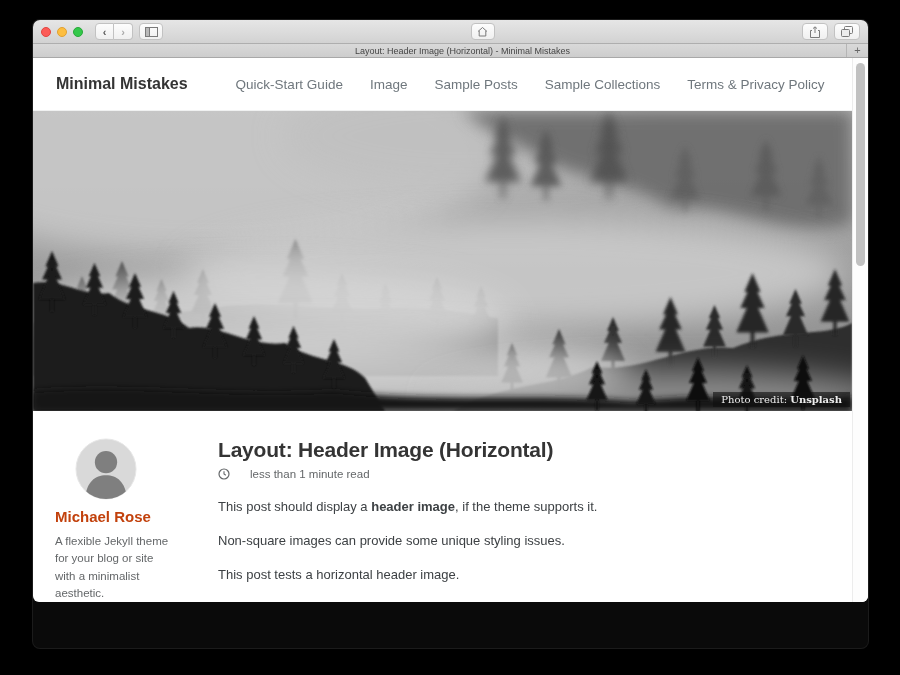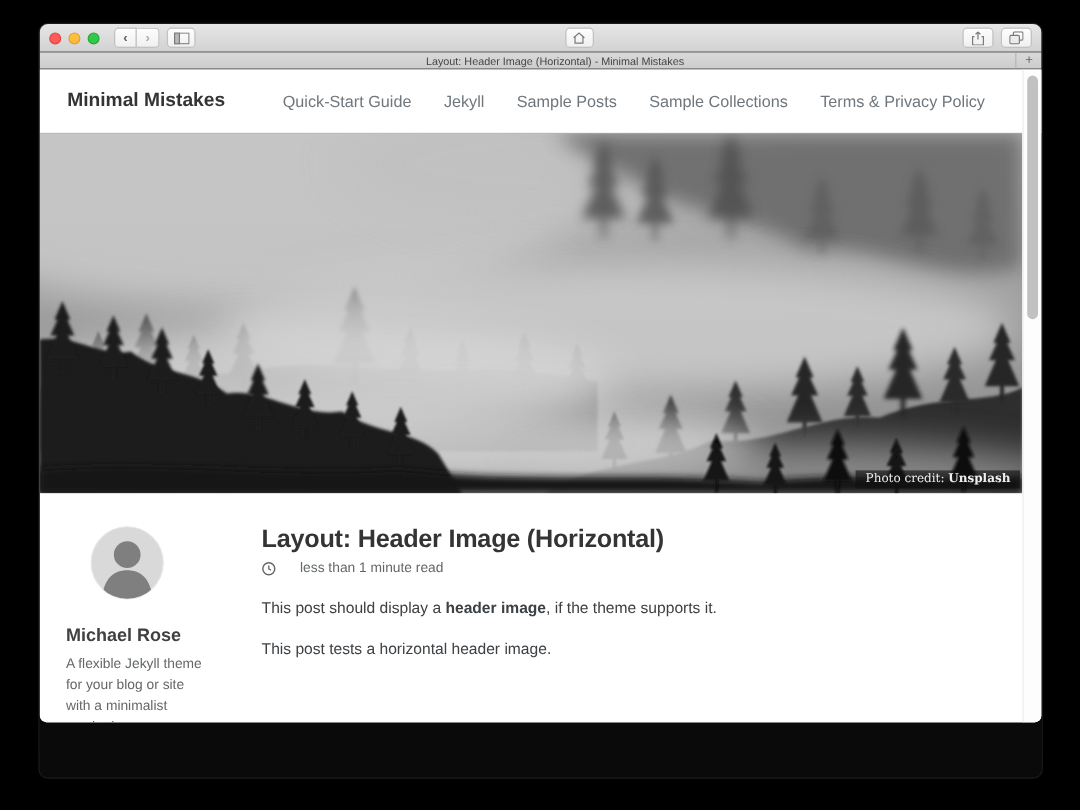--- a/index.html
+++ b/index.html
@@ -59,21 +59,21 @@
   .credit b { font-weight:bold; }
 
   .breadcrumb { margin:32px 0 0 185px; font-size:12px; color:#646769; }
   .breadcrumb a { color:#52adc8; text-decoration:none; }
   .breadcrumb .sep { color:#646769; padding:0 3px; }
   .breadcrumb .current { font-weight:bold; color:#3d4144; }
 
   .columns { display:flex; margin-top:27px; }
   .asidebar { width:150px; margin-left:20px; text-align:left; flex-shrink:0; }
   .avatar { width:62px; height:62px; margin-left:22px; }
-  .author-name { margin-top:16px; font-size:15px; font-weight:bold; color:#404040; padding-left:2px; }
+  .author-name { margin-top:4px; font-size:15px; font-weight:bold; color:#c2410c; padding-left:2px; }
   .author-bio { margin-top:8px; font-size:11.5px; line-height:1.5; color:#646769;
                 padding-left:2px; width:118px; }
 
   .article { margin-left:15px; width:600px; }
   .post-title { font-size:21px; font-weight:bold; color:#343434; letter-spacing:-0.2px; }
   .meta { margin-top:6px; font-size:11.5px; color:#646769; display:flex; align-items:center; gap:20px; }
   .meta svg { display:block; }
   .article p { margin-top:19px; font-size:13px; color:#3d4144; }
   .article p b { font-weight:bold; }
 
@@ -133,21 +133,21 @@
   <div class="tabbar">
     <div class="tab">Layout: Header Image (Horizontal) - Minimal Mistakes</div>
     <div class="newtab">+</div>
   </div>
 
   <div class="viewport">
 
     <div class="masthead">
       <span class="brand">Minimal Mistakes</span>
       <span class="navlink">Quick-Start Guide</span>
-      <span class="navlink">Jekyll</span>
+      <span class="navlink">Image</span>
       <span class="navlink">Sample Posts</span>
       <span class="navlink">Sample Collections</span>
       <span class="navlink">Terms &amp; Privacy Policy</span>
     </div>
 
     <div class="hero">
       <svg viewBox="0 0 819 300" preserveAspectRatio="none">
         <defs>
           <linearGradient id="sky" x1="0" y1="0" x2="0" y2="1">
             <stop offset="0" stop-color="#b2b2b2"></stop>
@@ -258,20 +258,21 @@
       <div class="article">
         <h1 class="post-title">Layout: Header Image (Horizontal)</h1>
         <div class="meta">
           <svg width="12" height="12" viewBox="0 0 12 12">
             <circle cx="6" cy="6" r="5" fill="none" stroke="#646769" stroke-width="1.2"></circle>
             <path d="M6,3.2 V6 L7.8,7.2" fill="none" stroke="#646769" stroke-width="1.1"></path>
           </svg>
           <span>less than 1 minute read</span>
         </div>
         <p><span>This post should display a </span><b>header image</b><span>, if the theme supports it.</span></p>
+        <p>Non-square images can provide some unique styling issues.</p>
         <p>This post tests a horizontal header image.</p>
       </div>
     </div>
 
     <div class="scrollbar">
       <div class="thumb"></div>
     </div>
   </div>
 
   <div class="bottom-band"></div>

